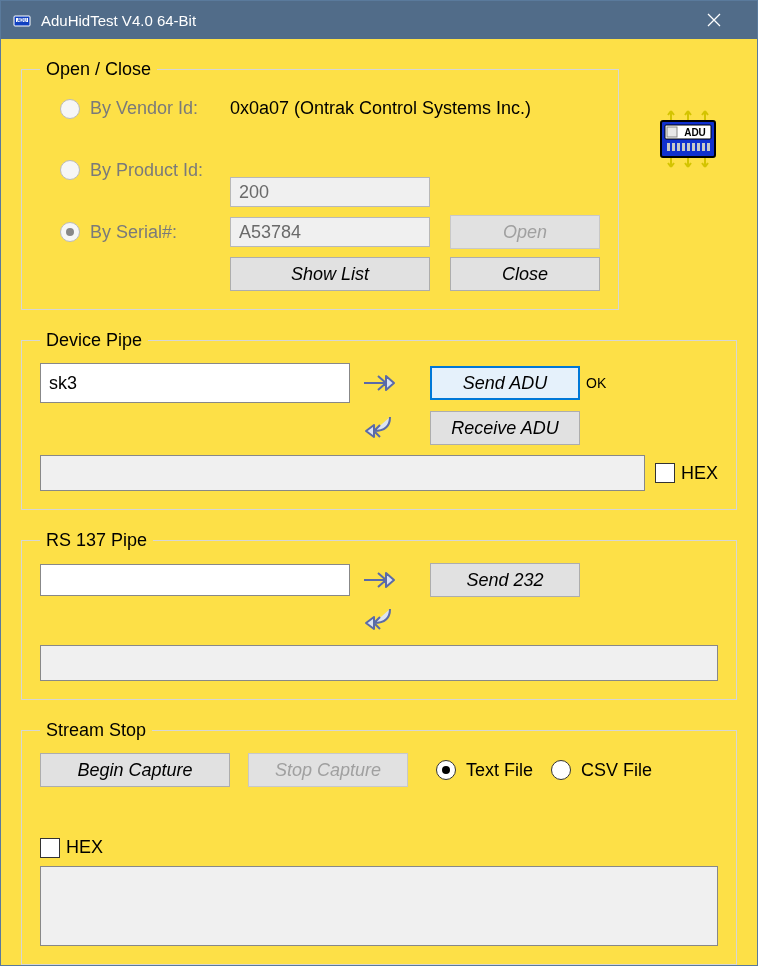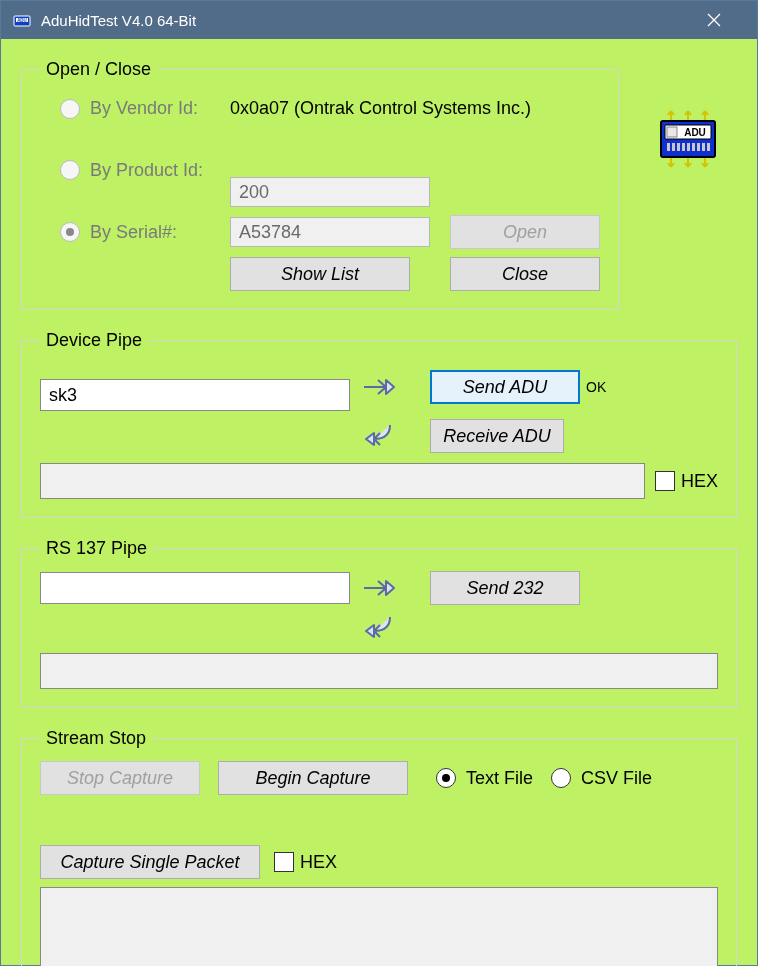--- a/index.html
+++ b/index.html
@@ -6,21 +6,21 @@
     margin: 0;
     padding: 0;
     font-family: "Segoe UI", Arial, sans-serif;
     background: #f0f0f0;
     font-size: 16px;
     color: #000;
   }
   .window {
     width: 758px;
     height: 966px;
-    background: #bef264;
+    background: #fde047;
     border: 1px solid #5a7a9c;
     box-sizing: border-box;
     position: relative;
   }
   .titlebar {
     height: 38px;
     background: #516c89;
     color: #fff;
     display: flex;
     align-items: center;
@@ -222,45 +222,45 @@
           <span class="radio disabled">
               <span class="dot"></span>
             </span>
           <span class="radio-label disabled">By Serial#:</span>
         </div>
         <input class="textbox disabled" style="width: 200px;" readonly="" value="A53784">
         <div></div>
         <div class="btn disabled" style="width:150px;">Open</div>
 
         <div></div>
-        <div class="btn" style="width:180px;">Show List</div>
+        <div class="btn" style="width:200px;">Show List</div>
         <div></div>
         <div class="btn" style="width:150px;">Close</div>
       </div>
     </fieldset>
 
     <fieldset class="group">
       <legend>Device Pipe</legend>
       <div class="pipe-grid">
-        <input class="textbox" style="width: 310px; height: 32px; margin-top: 16px;" value="sk3">
+        <input class="textbox" style="width: 310px; height: 40px;" value="sk3">
         <div class="arrow">
           <svg width="40" height="24" viewBox="0 0 40 24">
               <path d="M4 12 H26 M26 12 L18 5 M26 12 L18 19 M26 5 L34 12 L26 19 Z" fill="#dde3ef" stroke="#5a6aa8" stroke-width="2" stroke-linejoin="round"></path>
             </svg>
         </div>
         <div class="btn primary" style="width:150px;">Send ADU</div>
         <div style="font-size:14px;padding-left:6px;">OK</div>
 
         <div></div>
         <div class="arrow">
           <svg width="40" height="30" viewBox="0 0 40 30">
               <path d="M30 4 Q30 18 14 18 M14 18 L20 12 M14 18 L20 24 M14 12 L6 18 L14 24 Z" fill="#dde3ef" stroke="#5a6aa8" stroke-width="2" stroke-linejoin="round" fill-rule="evenodd"></path>
             </svg>
         </div>
-        <div class="btn" style="width:134px;">Receive ADU</div>
+        <div class="btn" style="width:150px;">Receive ADU</div>
         <div></div>
       </div>
       <div style="display:flex;align-items:center;margin-top:10px;gap:10px;">
         <div class="outbox" style="flex:1;"></div>
         <label style="display:flex;align-items:center;font-size:18px;">
           <span class="chk"></span>
           <span>HEX</span>
         </label>
       </div>
     </fieldset>
@@ -284,36 +284,35 @@
             </svg>
         </div>
         <div></div>
       </div>
       <div class="outbox" style="margin-top:10px;"></div>
     </fieldset>
 
     <fieldset class="group">
       <legend>Stream Stop</legend>
       <div style="display:flex;align-items:center;gap:18px;">
+        <div class="btn" style="width:190px;">Begin Capture</div>
         <div class="btn disabled" style="width:160px;">Stop Capture</div>
-        <div class="btn" style="width:190px;">Begin Capture</div>
         <label style="display:flex;align-items:center;font-size:18px;margin-left:10px;">
           <span class="radio">
               <span class="dot" style="background:#000;"></span>
             </span>
           <span>Text File</span>
         </label>
         <label style="display:flex;align-items:center;font-size:18px;">
           <span class="radio"></span>
           <span>CSV File</span>
         </label>
       </div>
 
       <div style="display:flex;align-items:center;gap:14px;margin-top:50px;">
-        <div class="btn" style="width:220px;">Capture Single Packet</div>
         <label style="display:flex;align-items:center;font-size:18px;">
           <span class="chk"></span>
           <span>HEX</span>
         </label>
       </div>
       <div class="outbox outbox-tall" style="margin-top:8px;"></div>
     </fieldset>
 
     <div class="footer">
       <div>Copyright © 2002-2023 Ontrak Control Systems Incorporated</div>

